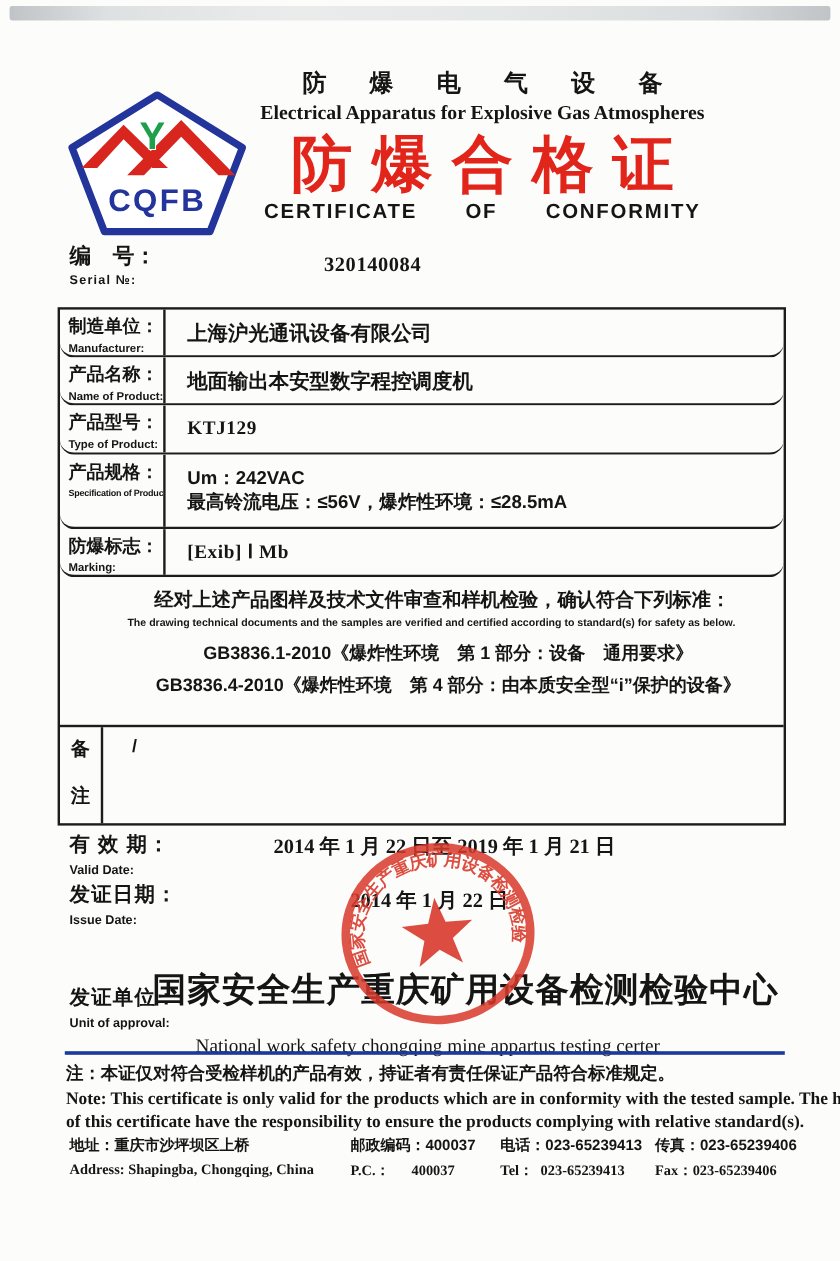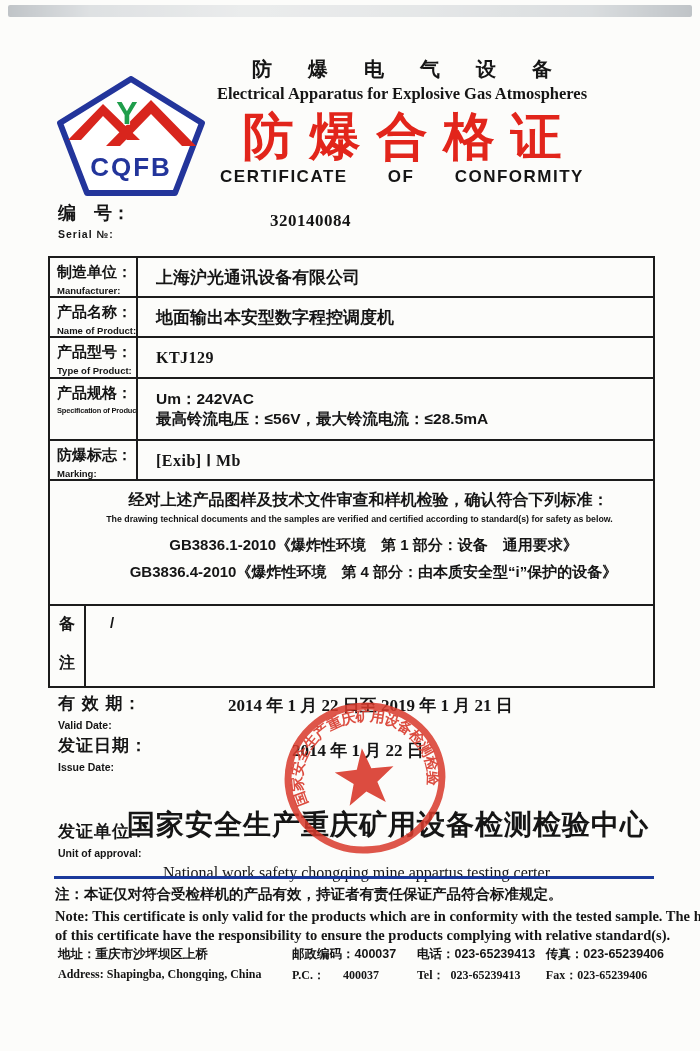--- a/index.html
+++ b/index.html
@@ -20,21 +20,21 @@
   .hdr-en { font-family:"Liberation Serif",serif; font-weight:bold; font-size:16.5px; margin-top:1px; white-space:nowrap; }
   .cert-cn { margin-top:6px; font-size:51px; line-height:1.05; font-weight:bold; color:#e2251b; letter-spacing:16px; margin-right:-16px; white-space:nowrap; }
   .cert-en { margin-top:3px; font-size:17px; font-weight:bold; letter-spacing:1.5px; word-spacing:34px; white-space:nowrap; }
   
   .serial { position:absolute; left:58px; top:201px; }
   .serial-cn { font-size:18px; font-weight:bold; }
   .serial-en { font-size:10.5px; font-weight:bold; margin-top:3px; letter-spacing:1px; }
   .serial-val { position:absolute; left:270px; top:211px; font-family:"Liberation Serif",serif; font-weight:bold; font-size:17px; letter-spacing:.5px; }
   
   .cert-table { position:absolute; left:48px; top:256px; width:607px; border:2px solid #1c1c1c; box-sizing:border-box; }
-  .trow { display:flex; border-bottom:2px solid #1c1c1c; box-sizing:border-box; }
+  .trow { display:flex; border-bottom:2px solid #1c1c1c; box-sizing:border-box;border-radius:12px; }
   .trow.last { border-bottom:none; }
   .tlabel { width:88px; flex-shrink:0; border-right:2px solid #1c1c1c; box-sizing:border-box; padding:5px 1px 2px 7px; overflow:hidden; }
   .tl-cn { font-size:15px; font-weight:bold; white-space:nowrap; }
   .tl-en { font-size:9.5px; font-weight:bold; margin-top:3px; white-space:nowrap; }
   .tl-en.small { font-size:7.5px; letter-spacing:-.2px; }
   .tvalue { flex:1; display:flex; flex-direction:column; justify-content:center; padding-left:18px; font-weight:bold; font-size:17px; }
   .kv-serif { font-family:"Liberation Serif",serif; font-size:16px; letter-spacing:.5px; }
   .spec-line { font-size:15.5px; line-height:20.5px; white-space:nowrap; }
   .tstd { border-bottom:2px solid #1c1c1c; box-sizing:border-box; height:125px; padding:9px 8px 0 14px;text-align:center; }
   .std-cn { font-size:16px; font-weight:bold; padding-left:28px; white-space:nowrap; }
@@ -114,21 +114,21 @@
       </div>
       <div class="tvalue kv-serif">KTJ129</div>
     </div>
     <div class="trow" style="height:62px">
       <div class="tlabel">
         <div class="tl-cn">产品规格：</div>
         <div class="tl-en small">Specification of Product:</div>
       </div>
       <div class="tvalue">
         <div class="spec-line">Um：242VAC</div>
-        <div class="spec-line">最高铃流电压：≤56V，最大铃流电流：≤28.5mA</div>
+        <div class="spec-line">最高铃流电压：≤56V，爆炸性环境：≤28.5mA</div>
       </div>
     </div>
     <div class="trow" style="height:40px">
       <div class="tlabel">
         <div class="tl-cn">防爆标志：</div>
         <div class="tl-en">Marking:</div>
       </div>
       <div class="tvalue kv-serif">[Exib] Ⅰ Mb</div>
     </div>
     <div class="tstd">

